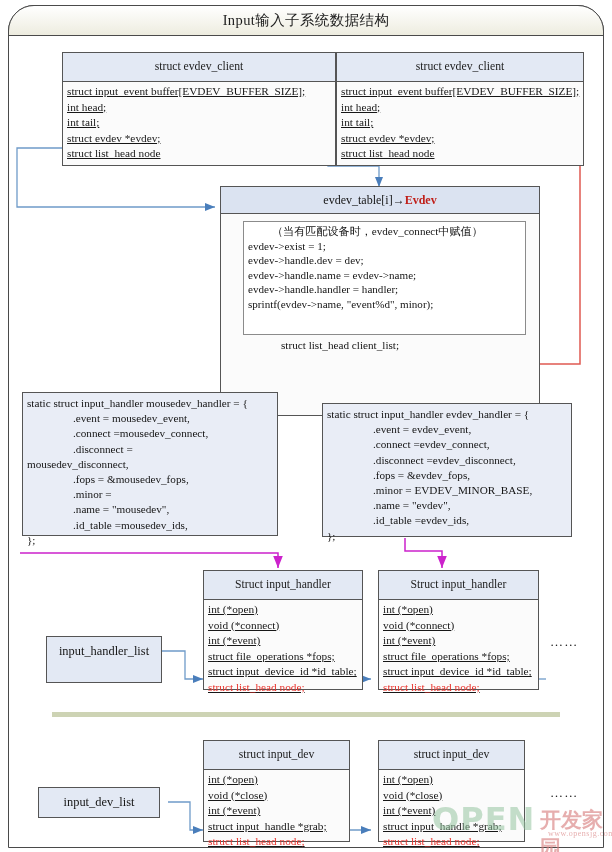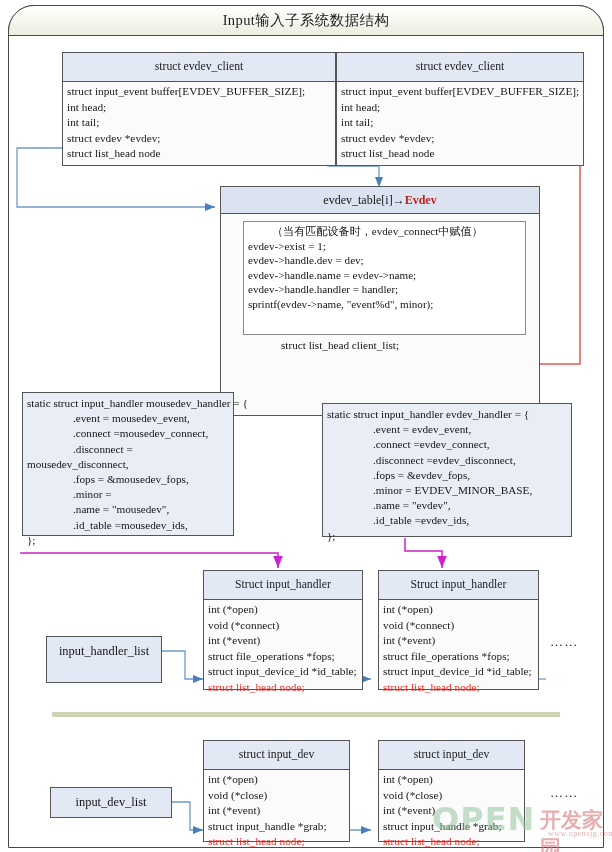--- a/index.html
+++ b/index.html
@@ -15,21 +15,21 @@
          background:linear-gradient(#ffffff,#f3f2e9 70%,#edecdf);}
   .frame-title{position:absolute;left:8px;top:7px;width:596px;height:27px;
          line-height:27px;text-align:center;font-size:14.5px;color:#1c1c1c;
          letter-spacing:.4px;}
 
   
   .box{position:absolute;box-sizing:border-box;border:1.4px solid #555;
        background:#fbfbfb;}
   .box .hd{height:28px;line-height:28px;text-align:center;font-size:11.7px;
            color:#1d1d1d;background:#e3e9f4;border-bottom:1.4px solid #555;}
-  .box .bd{padding:2px 3px 2px 4px;font-size:11.3px;line-height:15.6px;color:#171717;}
+  .box .bd{padding:2px 3px 2px 4px;font-size:11.3px;line-height:15.6px;color:#171717;text-decoration:underline;}
   .box .bd div{white-space:nowrap;}
   .red{color:#e8322b;}
 
   
   .codebox{position:absolute;box-sizing:border-box;border:1.5px solid #555;
            background:#e9edf6;font-size:11.2px;line-height:15.2px;color:#141414;
            padding:3px 4px;}
   .codebox div{white-space:nowrap;}
   .ind{padding-left:46px;}
 
@@ -148,21 +148,21 @@
       <div style="padding-left:24px;">（当有匹配设备时，evdev_connect中赋值）</div>
       <div>evdev-&gt;exist = 1;</div>
       <div>evdev-&gt;handle.dev = dev;</div>
       <div>evdev-&gt;handle.name = evdev-&gt;name;</div>
       <div>evdev-&gt;handle.handler = handler;</div>
       <div>sprintf(evdev-&gt;name, "event%d", minor);</div>
     </div>
     <div class="clientline">struct list_head client_list;</div>
   </div>
 
-  <div class="codebox" style="left:22px;top:392px;width:212px;height:144px;">
+  <div class="codebox" style="left:22px;top:392px;width:256px;height:144px;">
     <div>static struct input_handler mousedev_handler = {</div>
     <div class="ind">.event =    mousedev_event,</div>
     <div class="ind">.connect =mousedev_connect,</div>
     <div class="ind">.disconnect =</div>
     <div>mousedev_disconnect,</div>
     <div class="ind">.fops =     &amp;mousedev_fops,</div>
     <div class="ind">.minor =</div>
     <div class="ind">.name =    "mousedev",</div>
     <div class="ind">.id_table =mousedev_ids,</div>
     <div>};</div>
@@ -225,21 +225,21 @@
     <div class="hd">struct input_dev</div>
     <div class="bd">
       <div>int (*open)</div>
       <div>void (*close)</div>
       <div>int (*event)</div>
       <div>struct input_handle *grab;</div>
       <div class="red">struct list_head node;</div>
     </div>
   </div>
 
-  <div class="lbl" style="left:50px;top:787px;width:122px;height:31px;line-height:29px;">input_dev_list</div>
+  <div class="lbl" style="left:38px;top:787px;width:122px;height:31px;line-height:29px;">input_dev_list</div>
 
   <div class="dots" style="left:550px;top:785px;">……</div>
 
   <div class="wm wm-open" style="left:432px;top:800px;">OPEN</div>
   <div class="wm wm-cn" style="left:540px;top:806px;">开发家园</div>
   <div class="wm wm-url" style="left:548px;top:829px;">www.opensjg.com</div>
 
 </div>
 
 </body></html>

